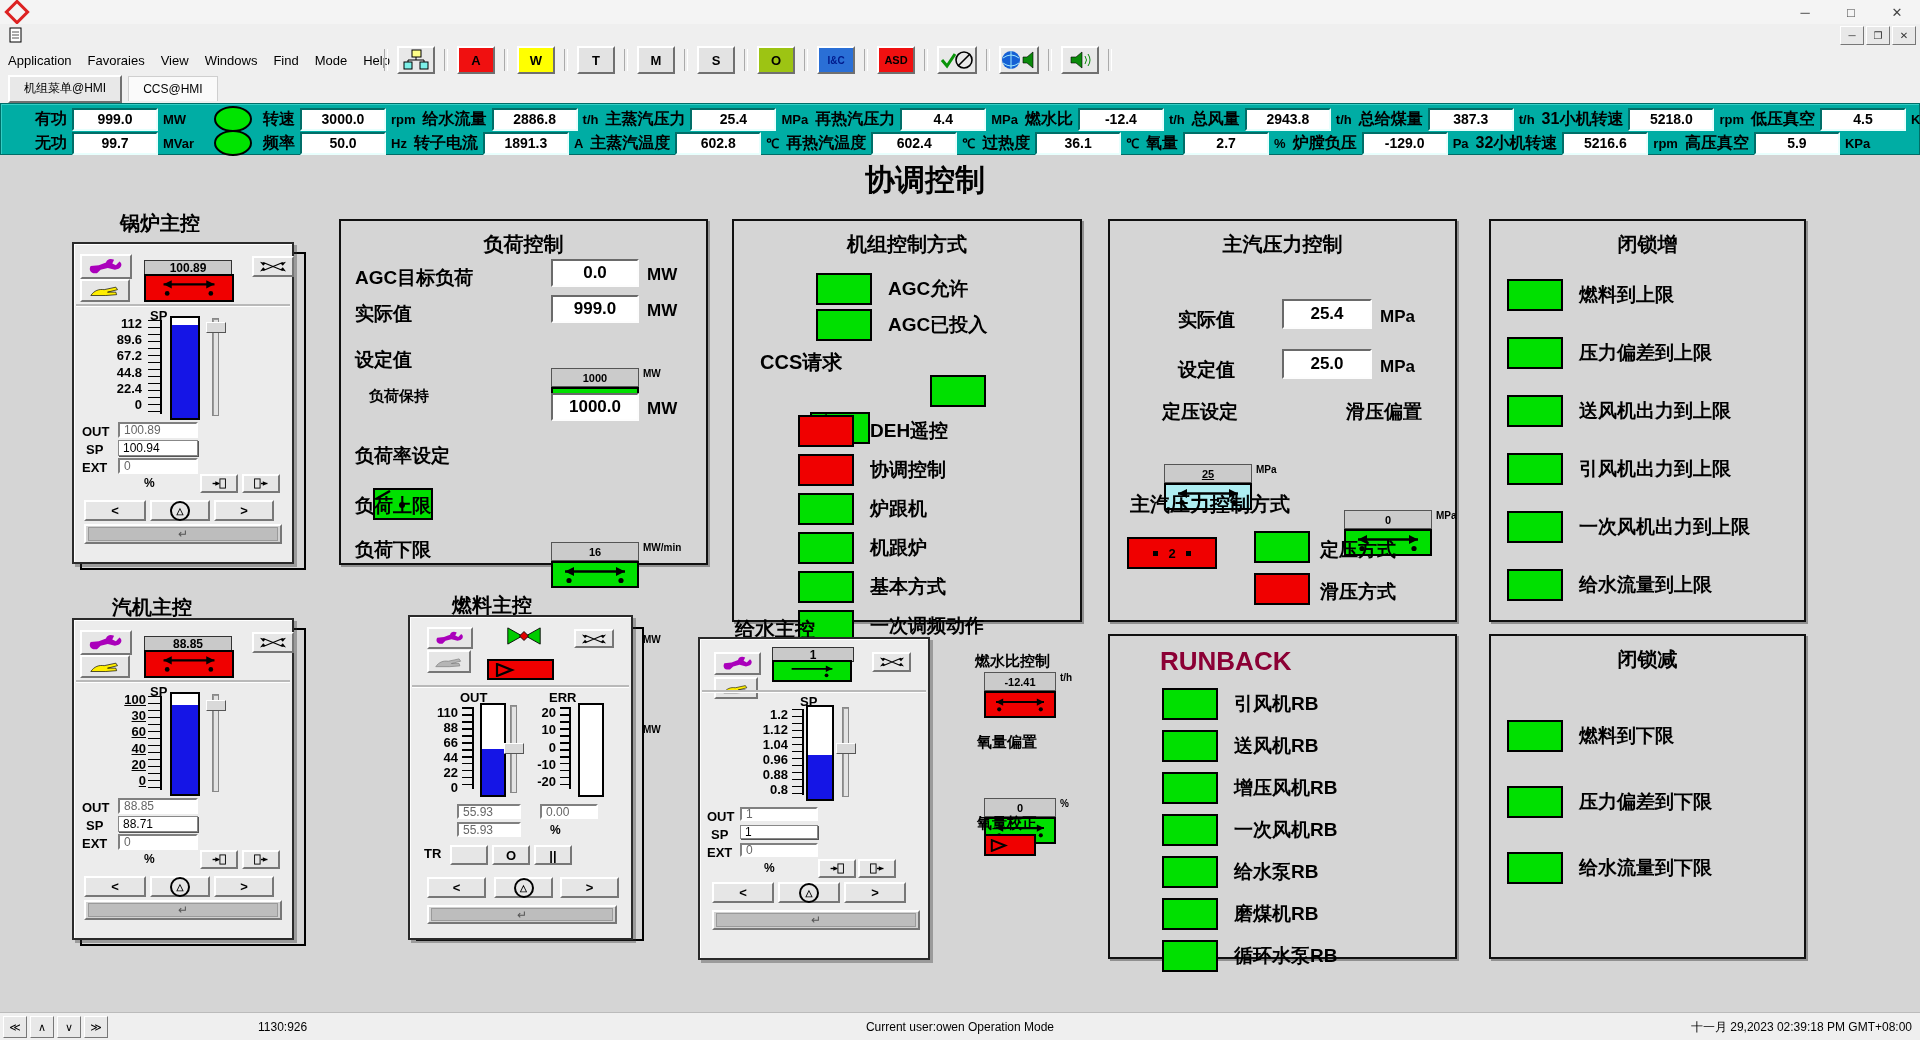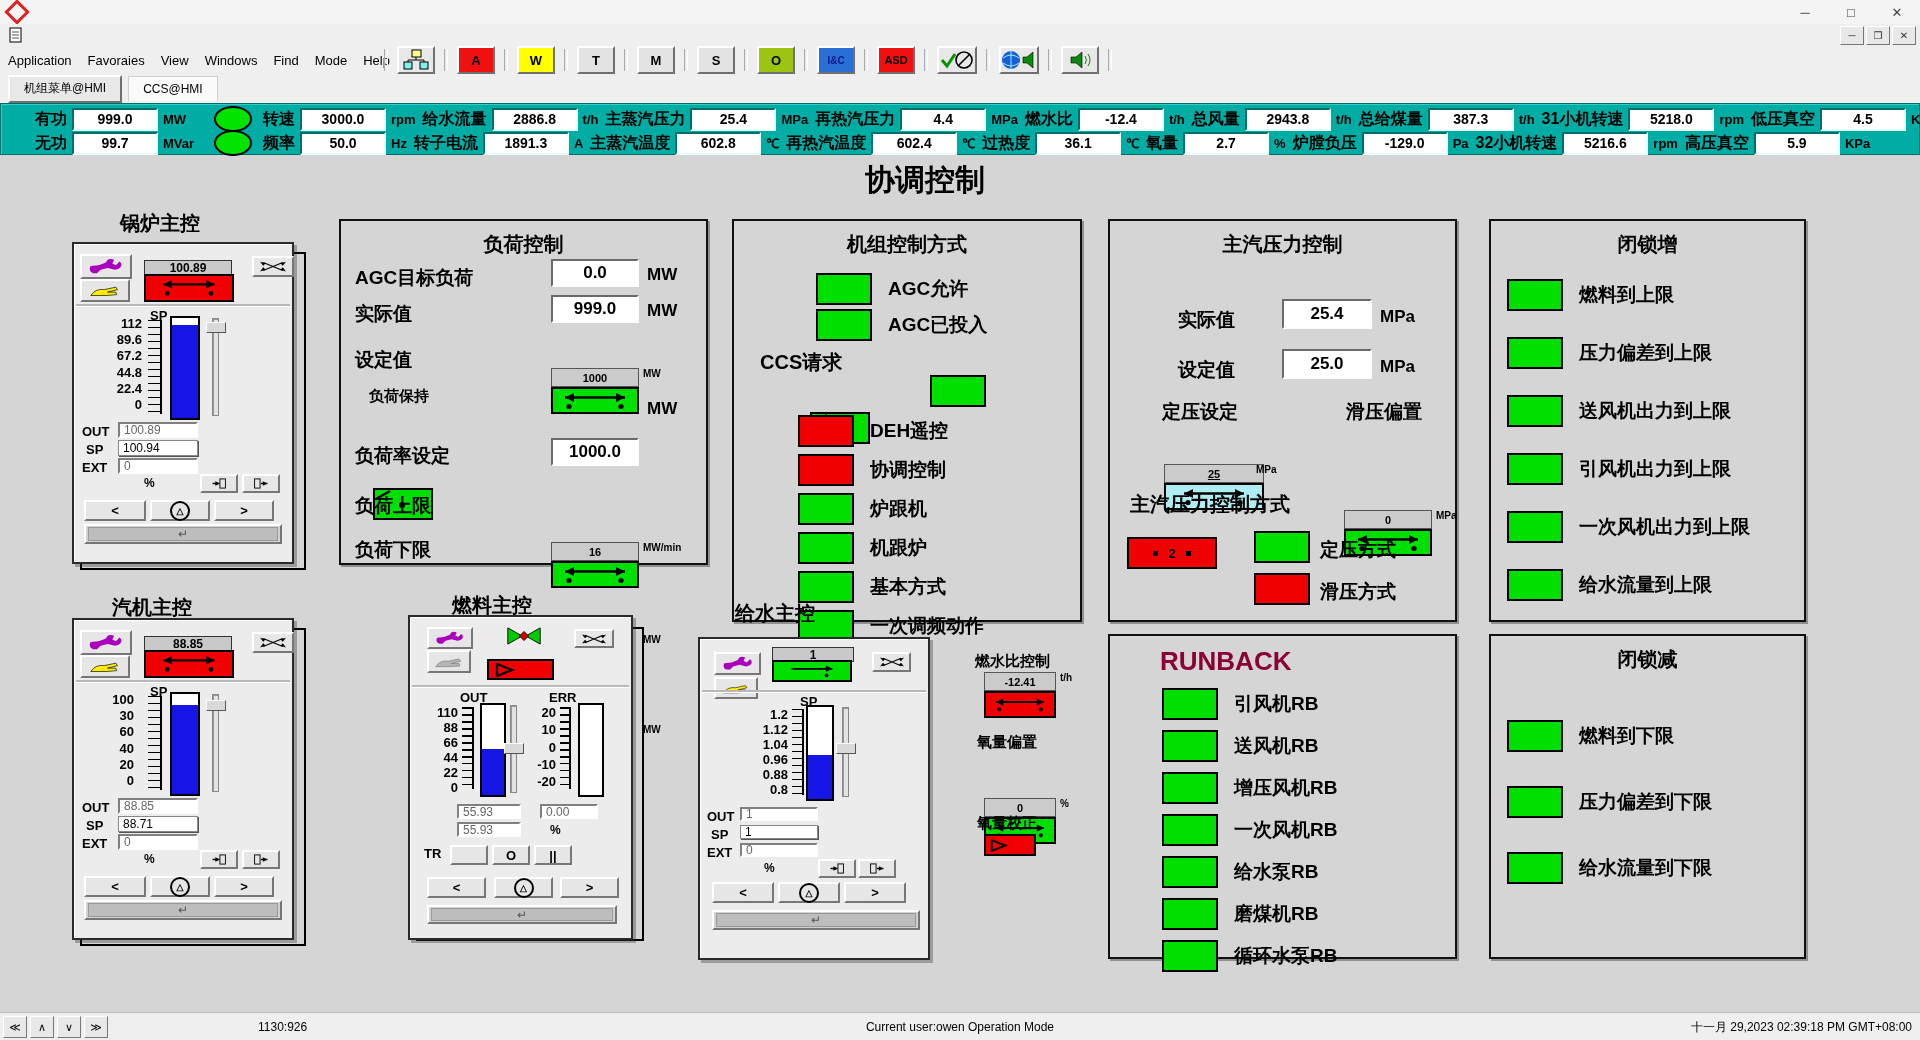--- a/index.html
+++ b/index.html
@@ -500,21 +500,21 @@
         </svg>
     </div>
     <span class="icobtn" style="left:178px;top:12px;width:38px;height:17px;">
       <svg width="32" height="13" viewBox="0 0 36 16">
         <path d="M6 13 L30 3 M6 3 L30 13" stroke="#000" stroke-width="1.4"></path>
         <path d="M2 14 l7 -2 -3 -3z M34 2 l-7 2 3 3z M2 2 l7 2 -3 3z M34 14 l-7 -2 3 -3z" fill="#000"></path>
         </svg>
     </span>
     <div class="msdiv" style="top:60px;"></div>
     <span class="flabel" style="left:76px;top:64px;">SP</span>
-    <div class="tcol" style="left:16px;top:72px;width:44px;height:96px;">
+    <div class="tcol" style="left:28px;top:72px;width:44px;height:96px;text-decoration:underline;">
       <span>100</span>
         <span>30</span>
         <span>60</span>
         <span>40</span>
         <span>20</span>
         <span>0</span>
     </div>
     <div class="ruler" style="left:74px;top:76px;width:12px;height:94px;"></div>
     <div class="bbar" style="left:96px;top:72px;width:26px;height:100px;">
       <div class="bfill" style="height:89%;"></div>
@@ -574,21 +574,21 @@
           </svg>
       </div>
     </div>
     <span class="abs b" style="left:28px;top:166px;font-size:15px;">负荷保持</span>
     <div class="abs toggle" style="left:32px;top:184px;width:56px;height:28px;">
       <svg width="56" height="28" viewBox="0 0 56 28">
         <line x1="1" y1="9" x2="15" y2="1" stroke="#000" stroke-width="2.5"></line>
           <circle cx="27" cy="15" r="3"></circle>
         </svg>
     </div>
-    <div class="abs wfield" style="left:210px;top:172px;width:88px;height:28px;margin-top:45px;">1000.0</div>
+    <div class="abs wfield" style="left:210px;top:172px;width:88px;height:28px;">1000.0</div>
     <span class="abs punit" style="left:306px;top:178px;">MW</span>
     <span class="abs ilabel" style="left:14px;top:222px;">负荷率设定</span>
     <div class="abs setter" style="left:210px;top:206px;width:88px;">
       <div class="set-top">16</div>
       <span class="set-unit" style="left:92px;">MW/min</span>
       <div class="set-body green">
         <svg class="da" width="80" height="23" viewBox="0 0 80 22">
           <path d="M10 8 H70" stroke="#000" stroke-width="2.5"></path>
             <path d="M10 8 l9 -4.5 v9 z" fill="#000"></path>
             <path d="M70 8 l-9 -4.5 v9 z" fill="#000"></path>
@@ -683,21 +683,21 @@
   <div class="panel" style="left:1108px;top:219px;width:349px;height:403px;">
     <div class="ptitle">主汽压力控制</div>
     <span class="abs ilabel" style="left:68px;top:86px;">实际值</span>
     <div class="abs wfield" style="left:172px;top:78px;width:90px;height:30px;">25.4</div>
     <span class="abs punit" style="left:270px;top:86px;">MPa</span>
     <span class="abs ilabel" style="left:68px;top:136px;">设定值</span>
     <div class="abs wfield" style="left:172px;top:128px;width:90px;height:30px;">25.0</div>
     <span class="abs punit" style="left:270px;top:136px;">MPa</span>
     <span class="abs ilabel" style="left:52px;top:178px;">定压设定</span>
     <span class="abs ilabel" style="left:236px;top:178px;">滑压偏置</span>
-    <div class="abs setter" style="left:54px;top:206px;width:100px;text-decoration:underline;">
+    <div class="abs setter" style="left:54px;top:206px;width:88px;text-decoration:underline;">
       <div class="set-top">25</div>
       <span class="set-unit" style="left:92px;">MPa</span>
       <div class="set-body cyan">
         <svg class="da" width="80" height="23" viewBox="0 0 80 22">
           <path d="M10 8 H70" stroke="#000" stroke-width="2.5"></path>
             <path d="M10 8 l9 -4.5 v9 z" fill="#000"></path>
             <path d="M70 8 l-9 -4.5 v9 z" fill="#000"></path>
           <circle cx="14" cy="17" r="2.6"></circle>
             <circle cx="66" cy="17" r="2.6"></circle>
           </svg>
@@ -833,21 +833,21 @@
     <span class="navb" style="left:17px;top:260px;width:55px;height:17px;">&lt;</span>
     <span class="navb" style="left:84px;top:260px;width:55px;height:17px;">
         <span class="circ">△</span>
       </span>
     <span class="navb" style="left:150px;top:260px;width:55px;height:17px;">&gt;</span>
     <div class="entbar" style="left:17px;top:288px;width:190px;height:19px;">
         <span class="entin">↵</span>
       </div>
   </div>
 
-  <div class="abs mstitle" style="left:735px;top:600px;">给水主控</div>
+  <div class="abs mstitle" style="left:735px;top:616px;text-decoration:underline;">给水主控</div>
   <div class="ms" style="left:698px;top:637px;width:232px;height:323px;">
     <span class="icobtn" style="left:14px;top:13px;width:43px;height:19px;">
       <svg width="36" height="16" viewBox="0 0 40 20">
         <path d="M3 9 C1 12 2 16 6 17 L10 17 L14 13 L22 11 L30 13 L34 12 C38 10 38 6 35 4 L31 8 L27 6 L29 2 C25 0 21 1 20 5 L12 8 Z" fill="#aa00bb"></path>
         </svg>
     </span>
     <span class="icobtn" style="left:14px;top:38px;width:40px;height:18px;">
       <svg width="34" height="13" viewBox="0 0 40 18">
         <path d="M3 15 C7 9 13 7 19 8 L33 5 L35 8 L23 11 L33 11 L34 14 L21 15 Z" fill="#ffee00" stroke="#000" stroke-width="0.8"></path>
         </svg>

